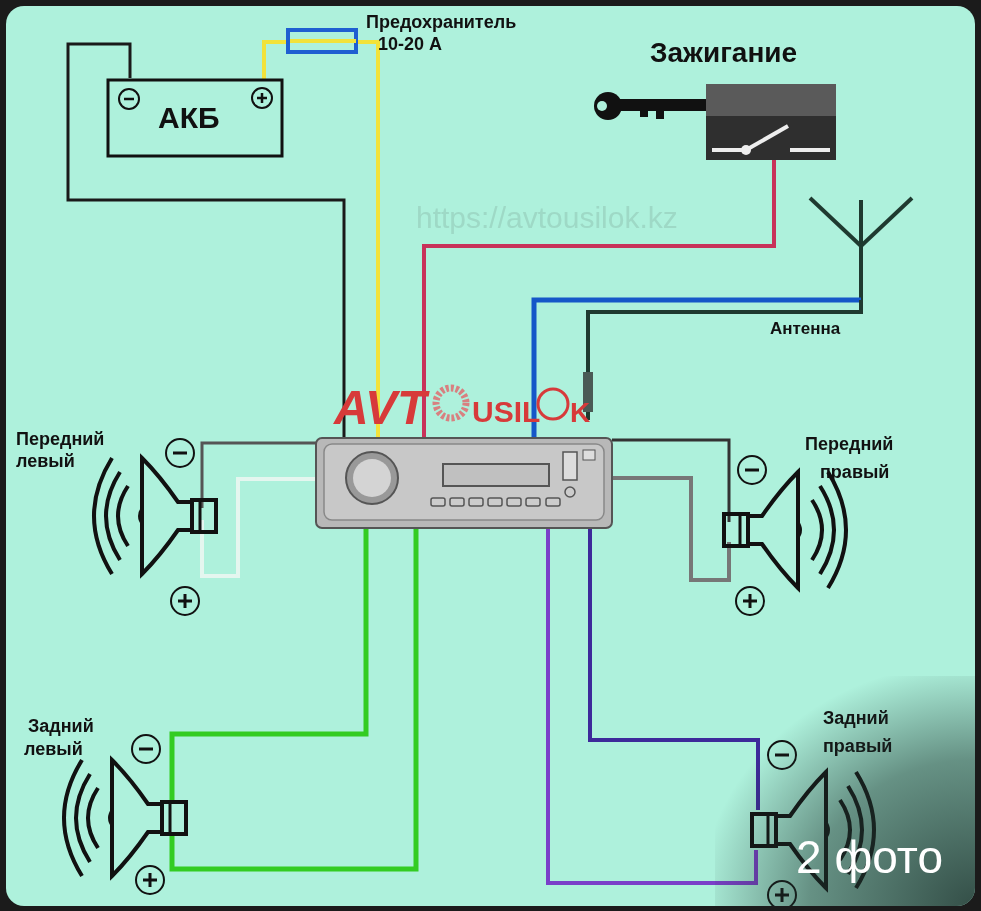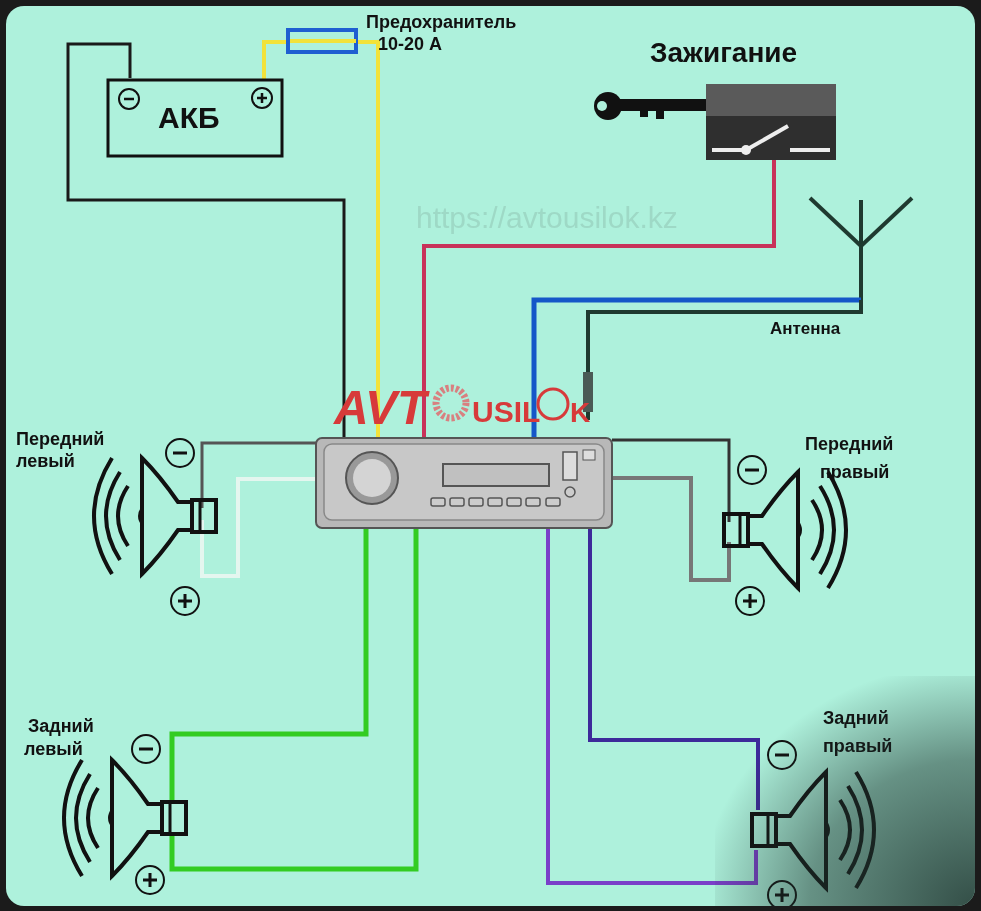--- a/index.html
+++ b/index.html
@@ -162,13 +162,14 @@
       </g>
   <g>
         <circle cx="782" cy="895" r="14" fill="none" stroke="#111" stroke-width="2"></circle>
         <line x1="775" y1="895" x2="789" y2="895" stroke="#111" stroke-width="3"></line>
         <line x1="782" y1="888" x2="782" y2="902" stroke="#111" stroke-width="3"></line>
       </g>
   <text class="lbl" x="823" y="724" font-size="18">Задний</text>
   <text class="lbl" x="823" y="752" font-size="18">правый</text>
 </svg>
 <div id="shade"></div>
+<div id="badge">2 фото</div>
 </div>
 
 </body></html>

